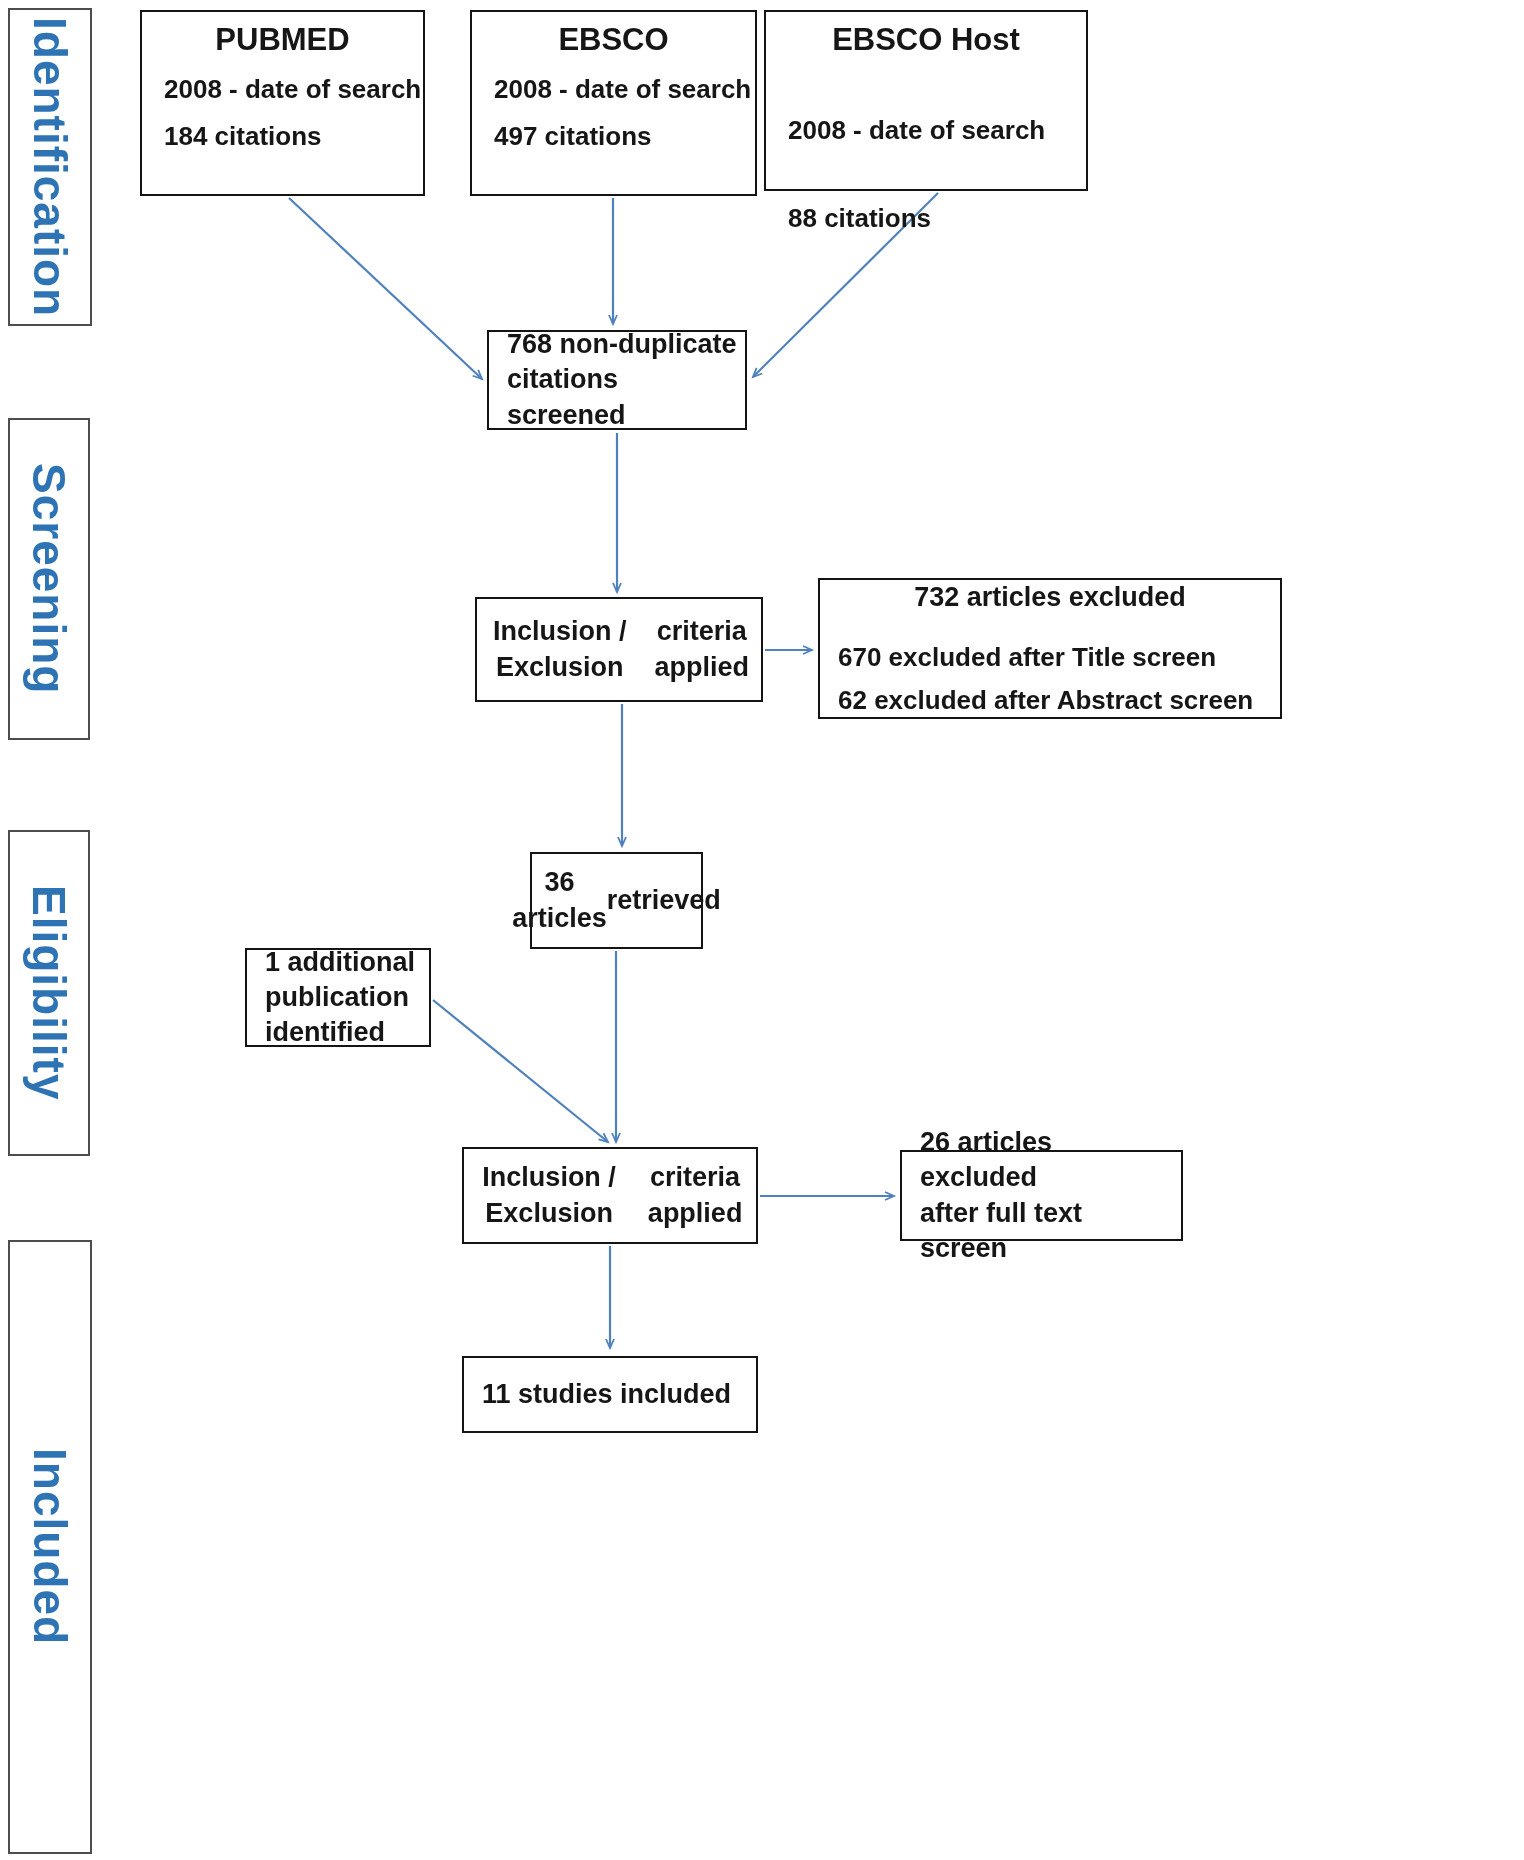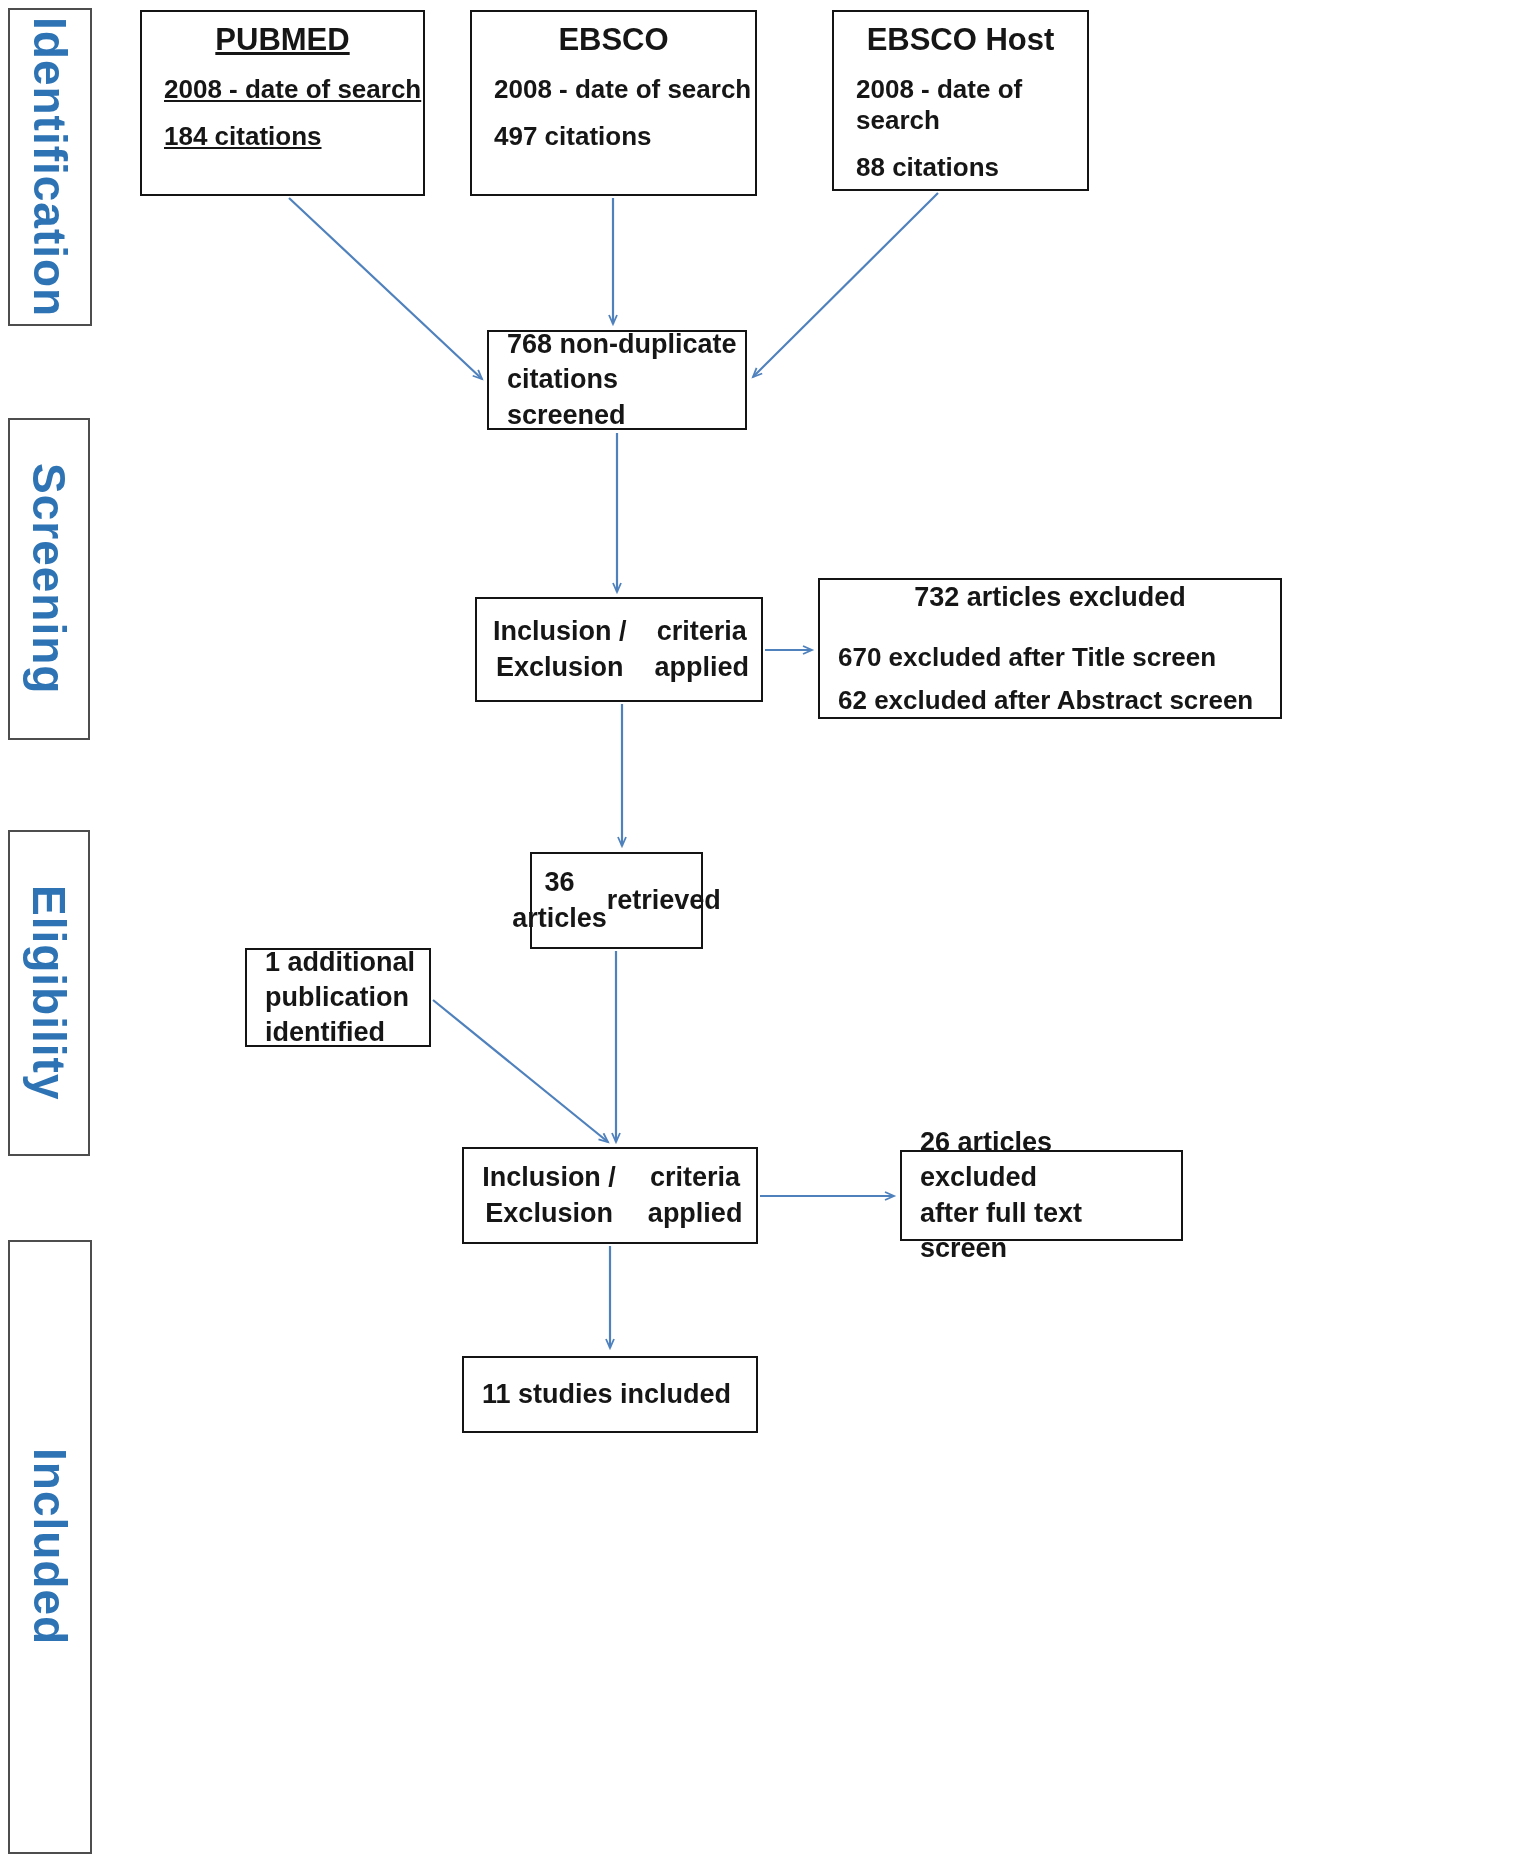--- a/index.html
+++ b/index.html
@@ -135,33 +135,33 @@
   <div class="stage" style="left:8px; top:418px; width:82px; height:322px;">
     <span class="stage-label">Screening</span>
   </div>
   <div class="stage" style="left:8px; top:830px; width:82px; height:326px;">
     <span class="stage-label">Eligibility</span>
   </div>
   <div class="stage" style="left:8px; top:1240px; width:84px; height:614px;">
     <span class="stage-label">Included</span>
   </div>
 
-  <div class="box source" style="left:140px; top:10px; width:285px; height:186px;text-decoration:underline;">
+  <div class="box source" style="left:140px; top:10px; width:285px; height:186px;">
     <div class="box-title">PUBMED</div>
     <div class="box-line">2008 - date of search</div>
     <div class="box-line">184 citations</div>
   </div>
 
   <div class="box source" style="left:470px; top:10px; width:287px; height:186px;">
     <div class="box-title">EBSCO</div>
     <div class="box-line">2008 - date of search</div>
     <div class="box-line">497 citations</div>
   </div>
 
-  <div class="box source" style="left:832px; top:10px; width:257px; height:181px;">
+  <div class="box source" style="left:764px; top:10px; width:324px; height:181px;gap:41px;">
     <div class="box-title">EBSCO Host</div>
     <div class="box-line">2008 - date of search</div>
     <div class="box-line">88 citations</div>
   </div>
 
   <div class="box left-box" style="left:487px; top:330px; width:260px; height:100px;">
     <div>768 non-duplicate</div>
     <div>citations screened</div>
   </div>
 

